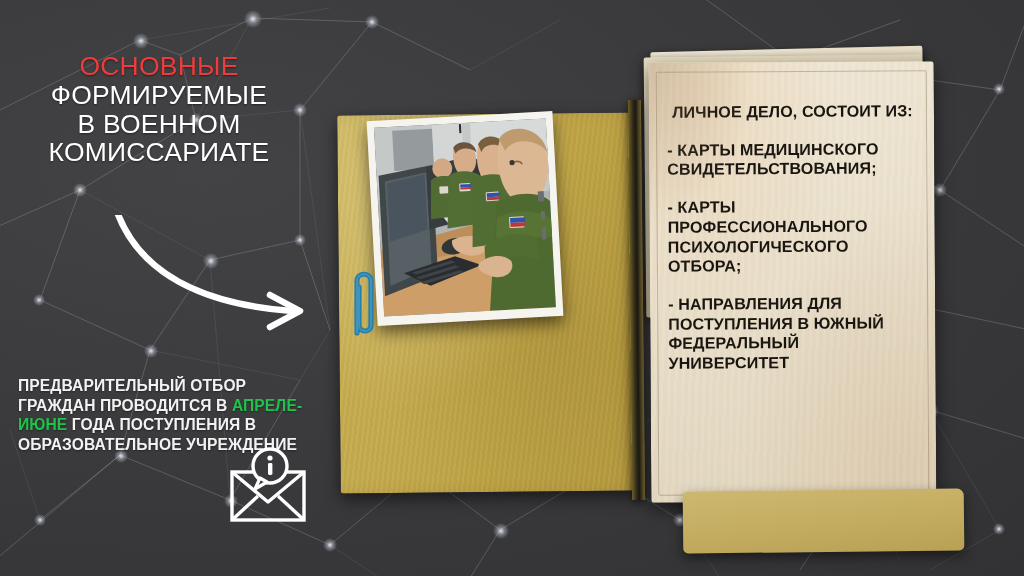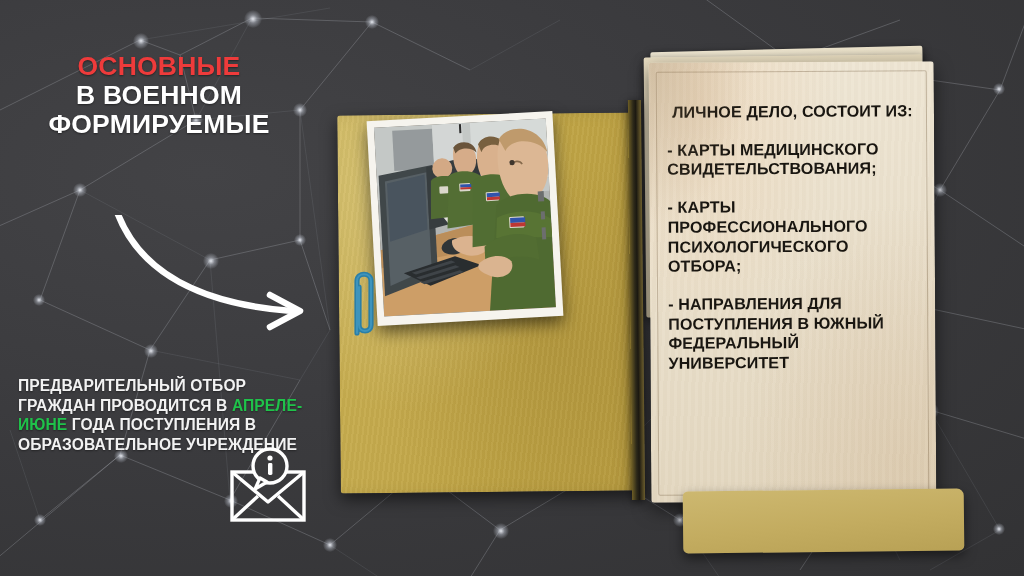--- a/index.html
+++ b/index.html
@@ -21,21 +21,21 @@
   #net .faint { stroke-opacity:.16; stroke-width:.7; }
   .node {
     position:absolute; border-radius:50%;
     background:radial-gradient(circle, rgba(235,238,245,.95) 0%, rgba(200,206,218,.45) 32%, rgba(160,168,182,0) 72%);
     pointer-events:none;
   }
   
   #headline {
     position:absolute; left:0; top:52px; width:318px;
     text-align:center;
-    font-weight:bold; font-size:26.5px; line-height:1.085;
+    font-weight:normal; font-size:26.5px; line-height:1.085;
     letter-spacing:.2px;
     text-transform:uppercase;
     color:#ffffff;
     text-shadow:0 1px 2px rgba(0,0,0,.45);
   }
   #headline .red { color:#ee3b3b; }
   
   #subtext {
     position:absolute; left:18px; top:376px; width:300px;
     font-weight:bold; font-size:15.6px; line-height:1.26;
@@ -243,22 +243,23 @@
   <div class="node" style="left:673px;top:513px;width:14px;height:14px;"></div>
   <div class="node" style="left:593px;top:463px;width:14px;height:14px;"></div>
   <div class="node" style="left:493px;top:523px;width:16px;height:16px;"></div>
   <div class="node" style="left:413px;top:463px;width:14px;height:14px;"></div>
   <div class="node" style="left:323px;top:538px;width:14px;height:14px;"></div>
   <div class="node" style="left:993px;top:83px;width:12px;height:12px;"></div>
   <div class="node" style="left:993px;top:523px;width:12px;height:12px;"></div>
 
   <div id="headline">
     <div class="red">ОСНОВНЫЕ</div>
+    <div>ФОРМИРУЕМЫЕ</div>
     <div>В ВОЕННОМ</div>
-    <div>ФОРМИРУЕМЫЕ</div>
+    <div>КОМИССАРИАТЕ</div>
   </div>
 
   <svg id="arrow" viewBox="0 0 230 130">
     <path d="M6,-6 C24,46 74,88 182,96" fill="none" stroke="#ffffff" stroke-width="6.5" stroke-linecap="round"></path>
     <path d="M160,80 L190,96 L160,112" fill="none" stroke="#ffffff" stroke-width="6.5" stroke-linecap="round" stroke-linejoin="round"></path>
   </svg>
 
   <div id="subtext">
     <span>ПРЕДВАРИТЕЛЬНЫЙ ОТБОР ГРАЖДАН ПРОВОДИТСЯ В</span>
     <span class="green">АПРЕЛЕ-ИЮНЕ</span>

